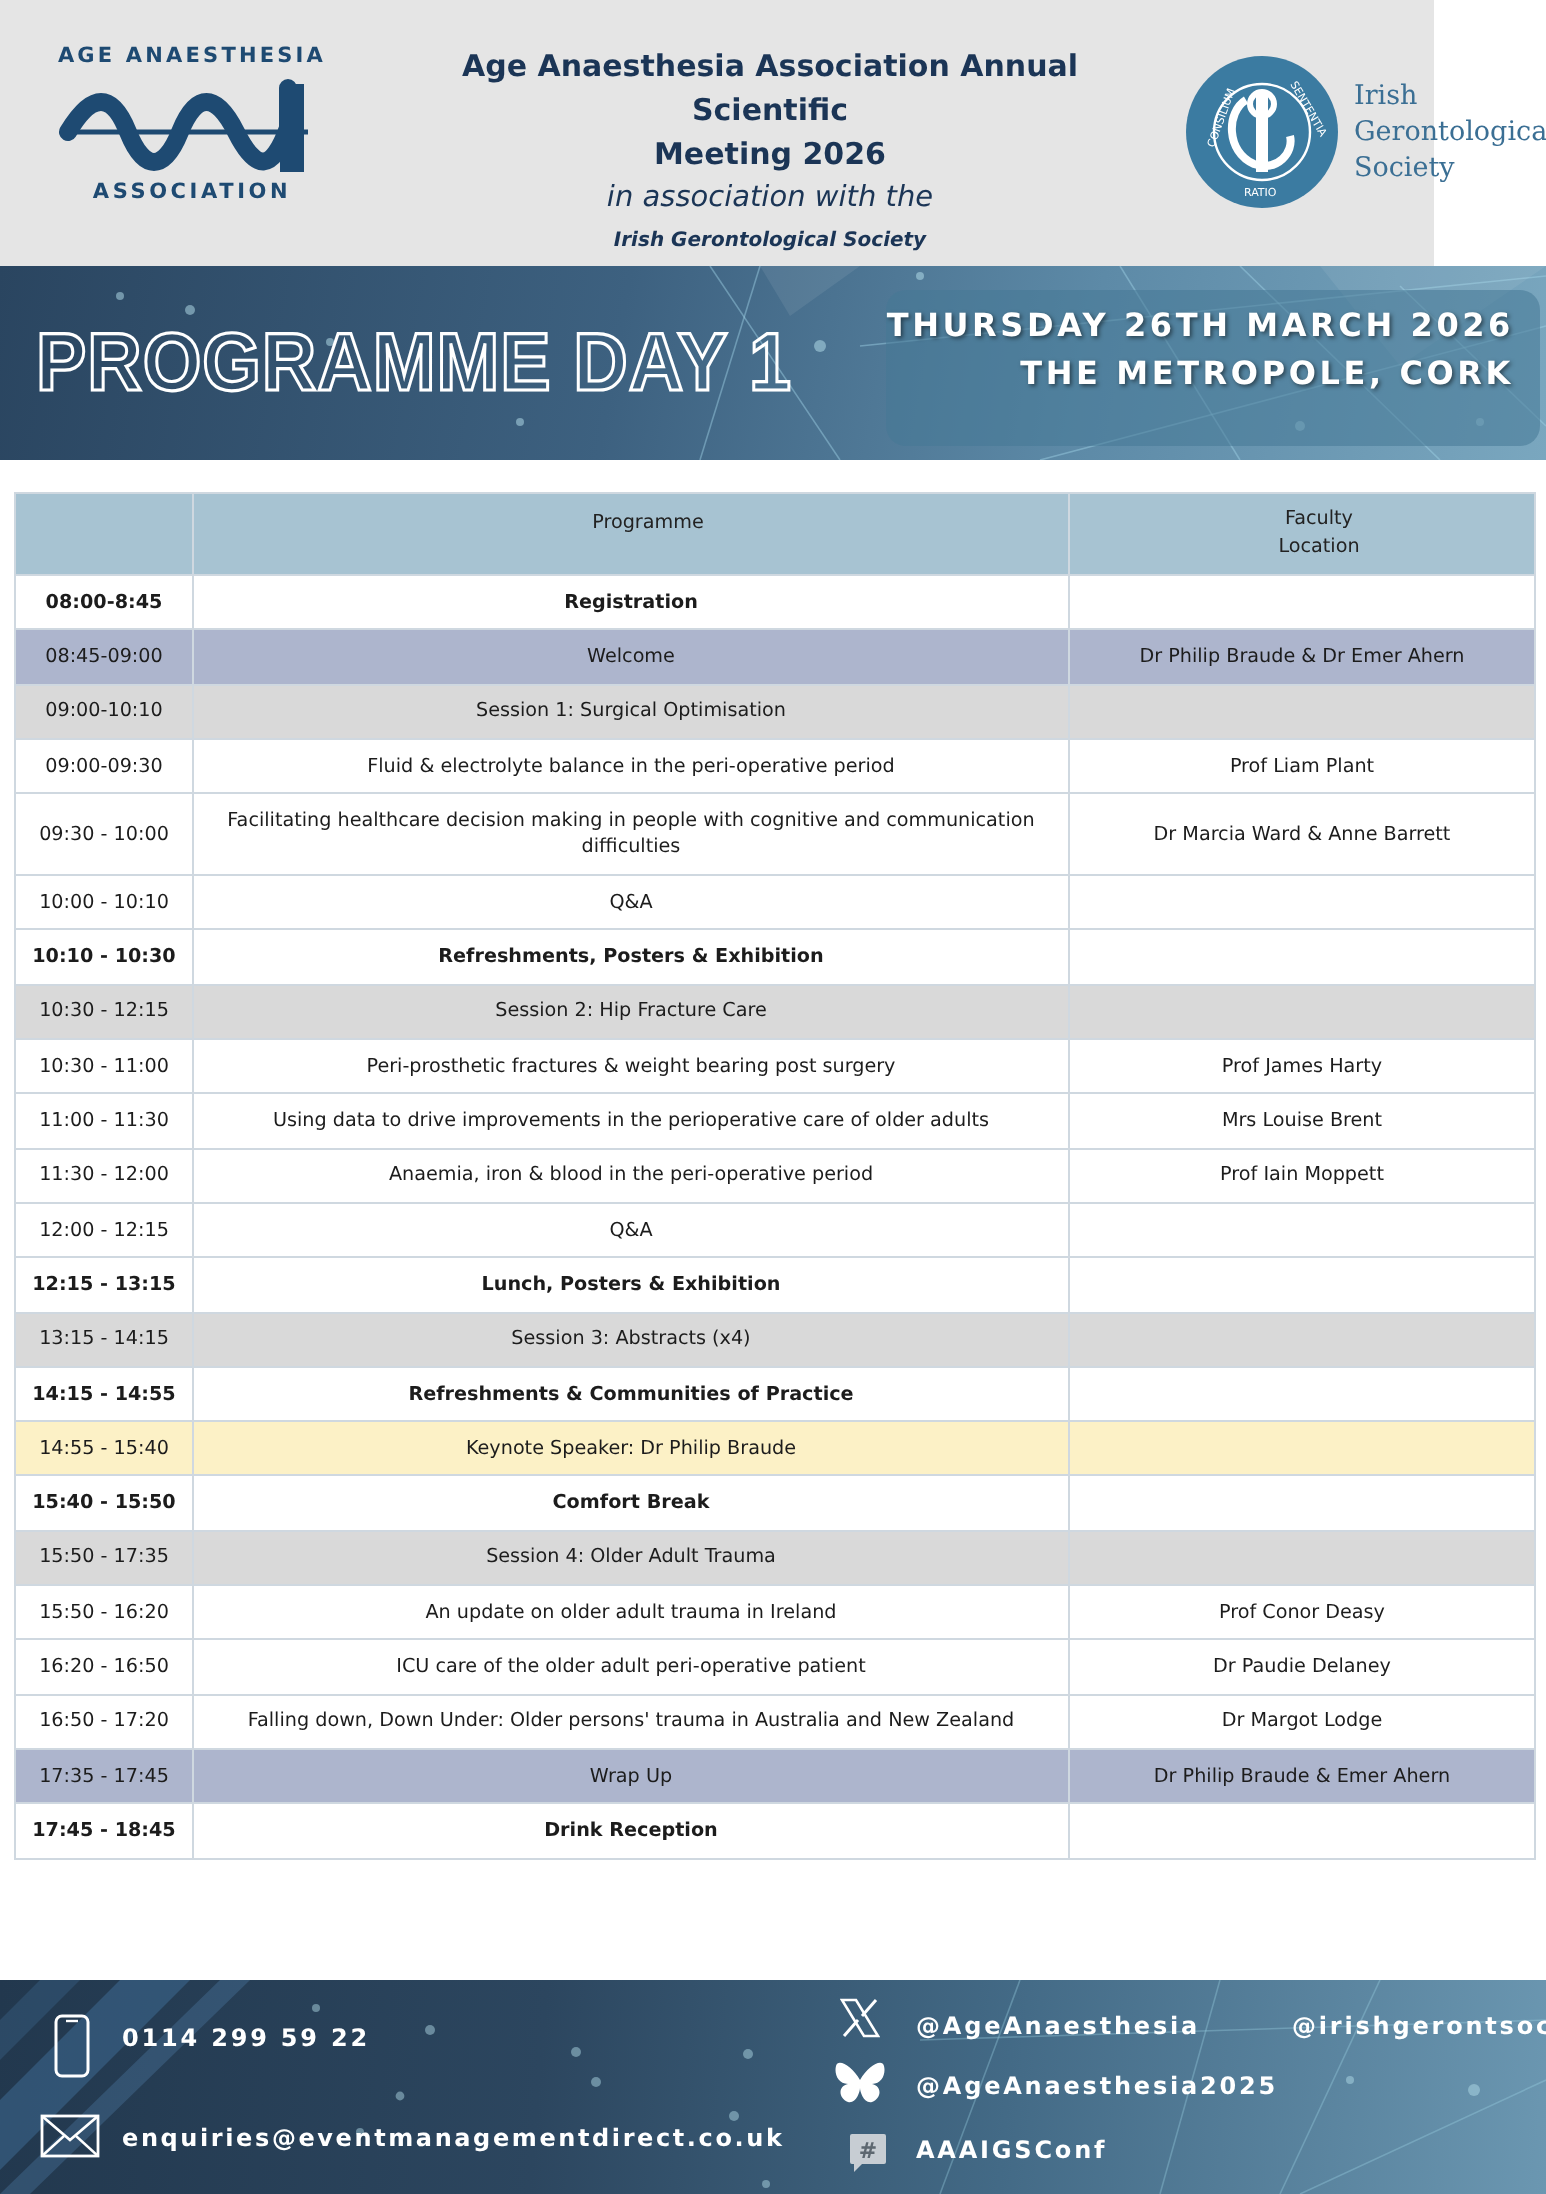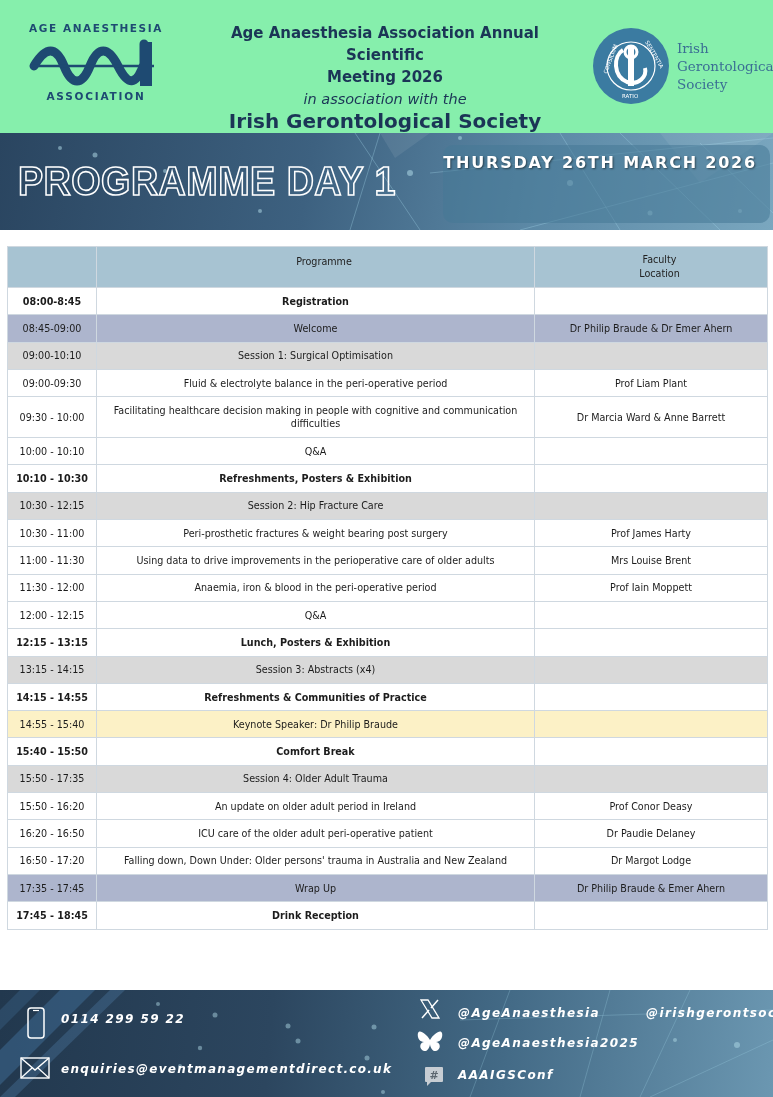--- a/index.html
+++ b/index.html
@@ -1,29 +1,29 @@
 <!DOCTYPE html>
 <html><head>
 <meta charset="utf-8">
 <style>
   * { box-sizing: border-box; margin: 0; padding: 0; }
   html, body { width: 773px; height: 1097px; background: #ffffff; overflow: hidden; }
   body { position: relative; font-family: "DejaVu Sans", sans-serif; color: #1a1a1a; }
 
   
-  .top { position: absolute; left: 0; top: 0; width: 773px; height: 133px; background: #86efac; }
+  .top { position: absolute; left: 0; top: 0; width: 717px; height: 133px; background: #e5e5e5; }
   .aaa-logo { position: absolute; left: 20px; top: 22px; width: 152px; height: 80px; text-align: center; color: #1e4a72; }
   .aaa-logo .l1 { font-family: "DejaVu Sans", sans-serif; font-weight: bold; font-size: 10.5px; letter-spacing: 1.6px; }
   .aaa-logo .l2 { font-family: "DejaVu Sans", sans-serif; font-weight: bold; font-size: 10.5px; letter-spacing: 1.8px; margin-top: 2px; }
   .aaa-logo svg { display: block; margin: 2px auto 0; }
 
   .title-block { position: absolute; left: 190px; top: 22px; width: 390px; text-align: center; color: #1b3556; }
   .title-block .t1 { font-weight: bold; font-size: 15px; line-height: 22px; }
   .title-block .t2 { font-style: italic; font-size: 14.5px; line-height: 22px; }
-  .title-block .t3 { font-weight: bold; font-size: 20px; line-height: 22px; }
+  .title-block .t3 { font-weight: bold; font-size: 10px; line-height: 22px; font-style: italic; }
 
   .igs-logo { position: absolute; left: 593px; top: 28px; width: 180px; height: 76px; }
   .igs-seal { position: absolute; left: 0; top: 0; width: 76px; height: 76px; border-radius: 50%; background: #3b7ba1; }
   .igs-text { position: absolute; left: 84px; top: 11px; font-family: "DejaVu Serif", serif; font-size: 13.5px; line-height: 18px; color: #3b6f94; }
 
   
   .banner { position: absolute; left: 0; top: 133px; width: 773px; height: 97px;
     background: linear-gradient(100deg, #2a4560 0%, #3d6180 40%, #5d8aa7 70%, #7aa7bf 100%); overflow: hidden; }
   .banner svg.bg { position: absolute; left: 0; top: 0; }
   .banner-title { position: absolute; left: 18px; top: 25px; font-family: "Liberation Sans", sans-serif; font-weight: bold;
@@ -46,21 +46,21 @@
   .prog tr.grey td { background: #d9d9d9; }
   .prog tr.yellow td { background: #fcf1c6; }
   .prog tr.bold td { font-weight: bold; }
   .prog td.italic { }
   .prog td { color: #1c1c1c; line-height: 13px; }
 
   
   .footer { position: absolute; left: 0; top: 990px; width: 773px; height: 107px;
     background: linear-gradient(95deg, #22384e 0%, #2c465f 35%, #436a86 65%, #6b97b1 100%); overflow: hidden; }
   .footer svg.bg { position: absolute; left: 0; top: 0; }
-  .f-item { position: absolute; color: #fff; font-weight: bold; font-size: 12px; letter-spacing: 1.4px; font-style: italic; }
+  .f-item { position: absolute; color: #fff; font-weight: bold; font-size: 12px; letter-spacing: 1.4px; }
   .f-icon { position: absolute; }
 </style>
 </head>
 <body>
 
 <div class="top">
   <div class="aaa-logo">
     <div class="l1">AGE ANAESTHESIA</div>
     <svg width="140" height="52" viewBox="0 0 140 52">
       <path d="M8 30 C 20 10, 30 10, 38 30 S 56 50, 64 30 S 82 10, 92 30 S 110 50, 118 28 L 118 8" fill="none" stroke="#1e4a72" stroke-width="9" stroke-linecap="round"></path>
@@ -119,20 +119,21 @@
         <circle cx="650" cy="80" r="2.5"></circle>
         <circle cx="740" cy="78" r="2"></circle>
     </g>
     <path d="M380 0 L 395 25 L 430 0 Z" fill="#ffffff" fill-opacity="0.08"></path>
     <path d="M660 0 L 700 50 L 773 0 Z" fill="#ffffff" fill-opacity="0.07"></path>
   </svg>
   <div class="banner-title">PROGRAMME DAY 1</div>
   <div class="banner-box"></div>
   <div class="banner-date">
     <div>THURSDAY 26TH MARCH 2026</div>
+    <div>THE METROPOLE, CORK</div>
   </div>
 </div>
 
 <table class="prog">
   <colgroup>
       <col class="c1">
       <col class="c2">
       <col class="c3">
     </colgroup>
   <thead>
@@ -231,21 +232,21 @@
         <td>Comfort Break</td>
         <td></td>
       </tr>
       <tr class="grey">
         <td>15:50 - 17:35</td>
         <td>Session 4: Older Adult Trauma</td>
         <td></td>
       </tr>
       <tr class="white">
         <td>15:50 - 16:20</td>
-        <td>An update on older adult period in Ireland</td>
+        <td>An update on older adult trauma in Ireland</td>
         <td>Prof Conor Deasy</td>
       </tr>
       <tr class="white">
         <td>16:20 - 16:50</td>
         <td>ICU care of the older adult peri-operative patient</td>
         <td>Dr Paudie Delaney</td>
       </tr>
       <tr class="white">
         <td>16:50 - 17:20</td>
         <td>Falling down, Down Under: Older persons' trauma in Australia and New Zealand</td>

